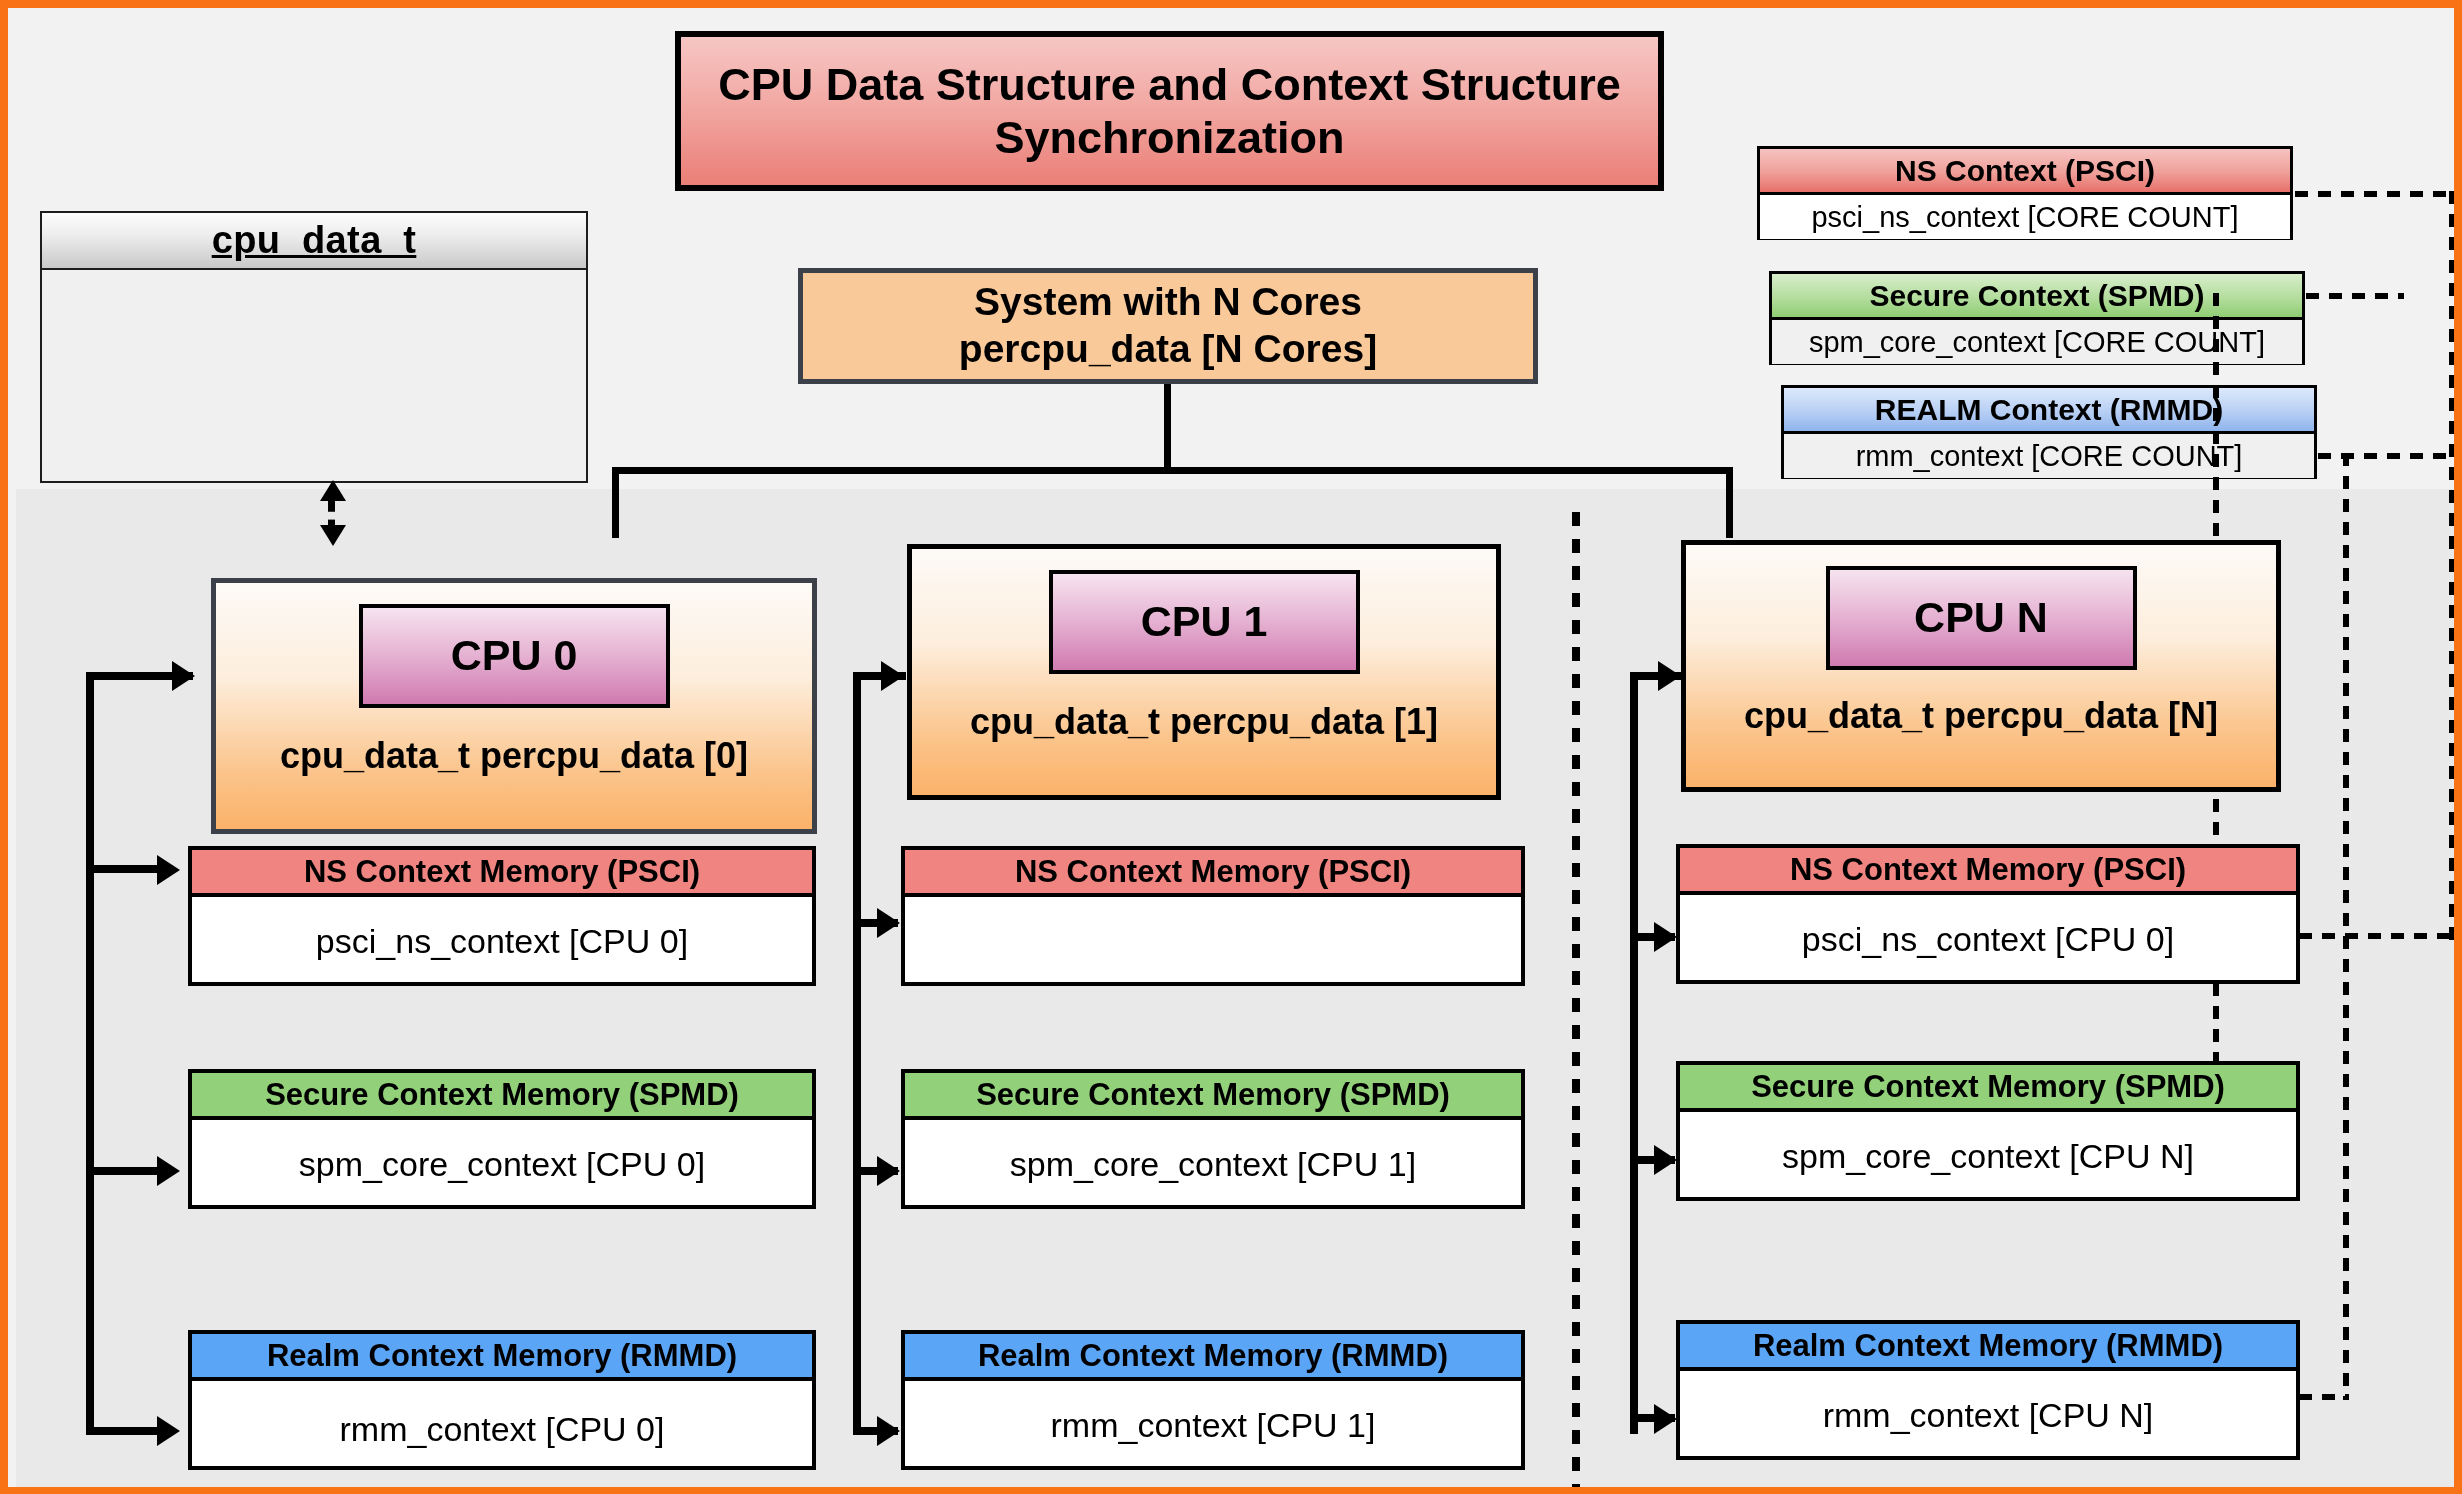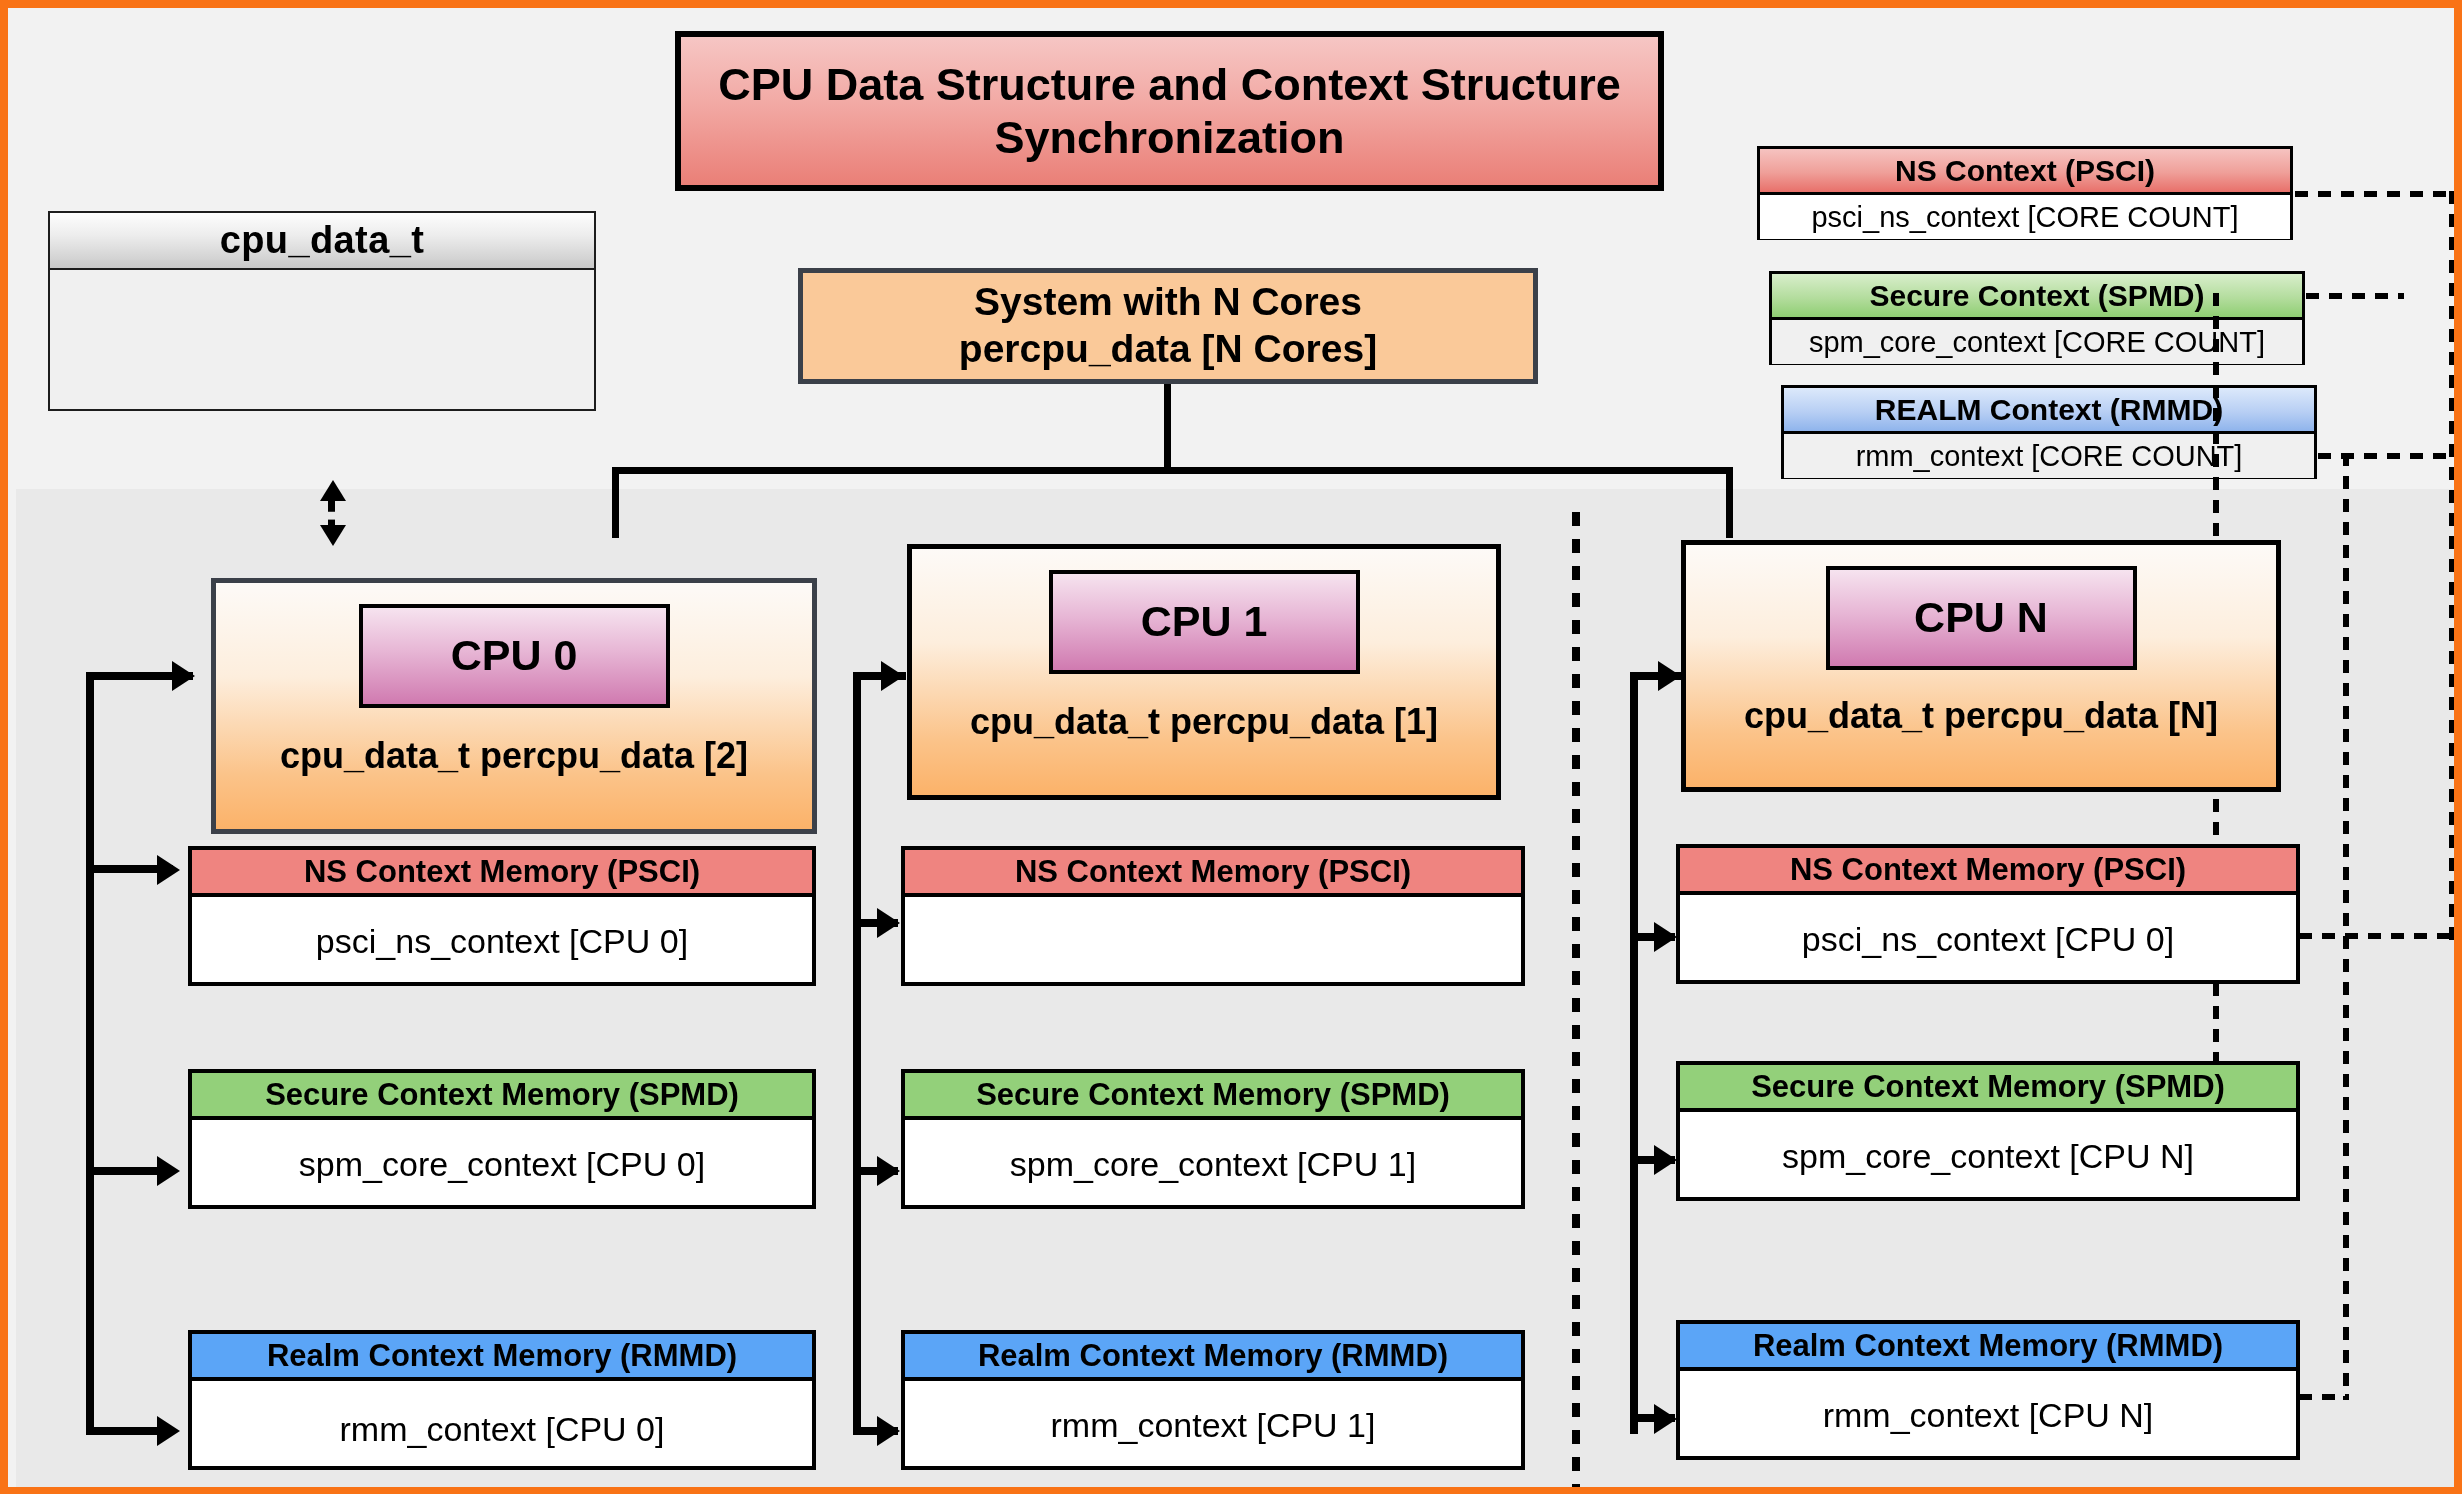--- a/index.html
+++ b/index.html
@@ -114,21 +114,21 @@
 <body>
 
 <div id="canvas">
 
   <div class="plate" style="left:8px;top:481px;width:2438px;height:998px;"></div>
 
   <div class="box title-box" style="left:667px;top:23px;width:989px;height:160px;font-size:45px;padding:0 23px;">
     <span>CPU Data Structure and Context Structure Synchronization</span>
   </div>
 
-  <div class="box uml" style="left:40px;top:203px;width:548px;height:200px;">
+  <div class="box uml" style="left:32px;top:203px;width:548px;height:272px;text-decoration:underline;">
     <div class="uml-head" style="height:55px;font-size:38px;">cpu_data_t</div>
   </div>
 
   <div class="arrow-u" style="left:312px;top:472px;"></div>
   <div class="dash-v" style="left:320px;top:492px;width:7.1px;height:34px;background-size:100% 19.6px;"></div>
   <div class="arrow-d" style="left:312px;top:517px;"></div>
 
   <div class="box sys-box" style="left:790px;top:260px;width:740px;height:116px;font-size:39px;">
     <div>System with N Cores</div>
     <div>percpu_data [N Cores]</div>
@@ -173,21 +173,21 @@
   <div class="arrow-r" style="left:164px;top:653px;"></div>
   <div class="ln" style="left:78px;top:857px;width:87px;height:8px;"></div>
   <div class="arrow-r" style="left:149px;top:847px;"></div>
   <div class="ln" style="left:78px;top:1159px;width:87px;height:8px;"></div>
   <div class="arrow-r" style="left:149px;top:1148px;"></div>
   <div class="ln" style="left:78px;top:1419px;width:87px;height:8px;"></div>
   <div class="arrow-r" style="left:149px;top:1408px;"></div>
 
   <div class="box cpu-panel dark" style="left:203px;top:536px;width:606px;height:256px;">
     <div class="cpu-chip" style="width:303px;height:96px;margin-top:20.5px;font-size:43px;">CPU 0</div>
-    <div class="cpu-caption" style="margin-top:27px;font-size:36px;">cpu_data_t percpu_data [2]</div>
+    <div class="cpu-caption" style="margin-top:27px;font-size:36px;">cpu_data_t percpu_data [0]</div>
   </div>
 
   <div class="box mem" style="left:180px;top:838px;width:628px;height:140px;">
     <div class="mem-head hd-red-flat" style="height:43px;font-size:31px;">NS Context Memory (PSCI)</div>
     <div class="mem-body" style="height:88px;font-size:34px;">psci_ns_context [CPU 0]</div>
   </div>
 
   <div class="box mem" style="left:180px;top:1061px;width:628px;height:140px;">
     <div class="mem-head hd-green-flat" style="height:43px;font-size:31px;">Secure Context Memory (SPMD)</div>
     <div class="mem-body" style="height:88px;font-size:34px;">spm_core_context [CPU 0]</div>

